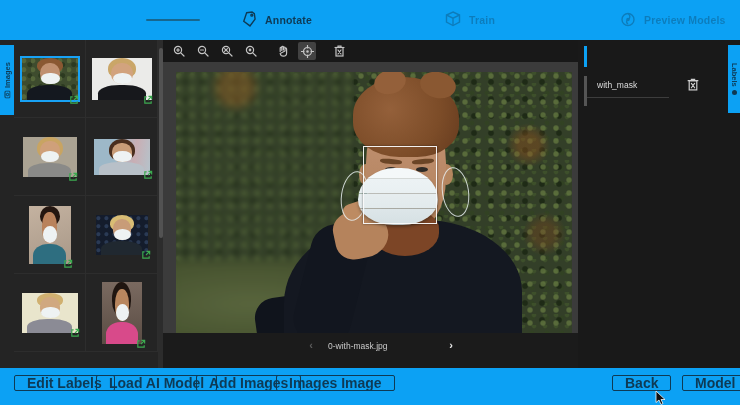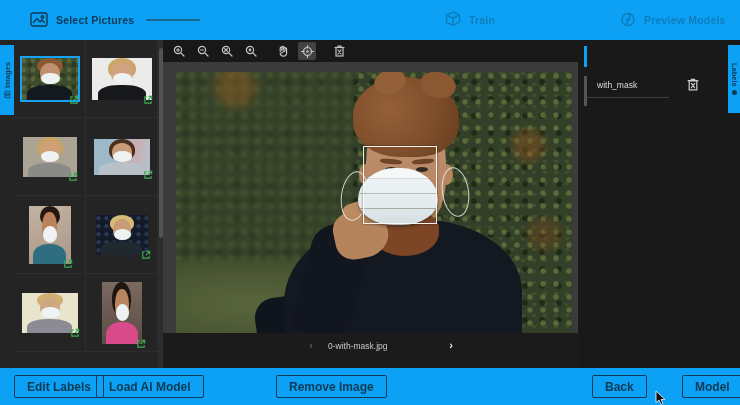--- a/index.html
+++ b/index.html
@@ -10,25 +10,25 @@
   .topbar{position:absolute;left:0;top:0;width:740px;height:40px;background:#0ca1f4;}
   .step{position:absolute;top:0;height:40px;display:flex;align-items:center;gap:8px;
     color:#0e3a55;font-size:10.5px;font-weight:700;letter-spacing:.2px;cursor:pointer;}
   .step svg{stroke:#0e3a55;fill:none;stroke-width:1.4;}
   .step[data-state="disabled"]{opacity:.35;cursor:default;}
   .step1{left:30px;} .step2{left:240px;} .step3{left:445px;} .step4{left:620px;}
   .connector{position:absolute;left:146px;top:19px;width:54px;height:2px;background:#17678f;border-radius:1px;}
 
   
   .footer{position:absolute;left:0;top:368px;width:740px;height:37px;background:#0ca1f4;}
-  .btn{position:absolute;top:7px;height:23px;border:1.5px solid #0e3a55;border-radius:2px;
+  .btn{position:absolute;top:7px;height:16px;border:1.5px solid #0e3a55;border-radius:2px;
     background:transparent;color:#0e3a55;font-family:"Liberation Sans",sans-serif;
-    font-size:12px;font-weight:700;padding:0 12px;display:flex;align-items:center;cursor:pointer;}
+    font-size:14px;font-weight:700;padding:0 12px;display:flex;align-items:center;cursor:pointer;}
   .b-edit{left:14px;} .b-load{left:96px;} .b-add{left:196px;} .b-remove{left:276px;}
-  .b-back{left:592px;text-align:center;} .b-next{left:682px;}
+  .b-back{left:612px;text-align:center;} .b-next{left:682px;}
 
   
   .sidebar{position:absolute;left:0;top:40px;width:163px;height:328px;background:#242424;}
   .side-tab{position:absolute;left:0;top:5px;width:14px;height:70px;background:#0ca1f4;
     writing-mode:vertical-rl;transform:rotate(180deg);display:flex;align-items:center;justify-content:center;
     gap:3px;color:#0e3a55;font-size:7.5px;font-weight:700;cursor:pointer;border-radius:0 0 0 0;}
   .side-tab svg{transform:rotate(90deg);}
   .thumb-grid{position:absolute;left:14px;top:0;width:144px;height:328px;display:grid;
     grid-template-columns:72px 72px;grid-auto-rows:78px;}
   .cell{position:relative;border-right:1px solid #2d2d2d;border-bottom:1px solid #2d2d2d;
@@ -168,29 +168,28 @@
     writing-mode:vertical-rl;display:flex;align-items:center;justify-content:center;gap:3px;
     color:#0e3a55;font-size:7.5px;font-weight:700;cursor:pointer;}
   .rtab .dot{width:5px;height:5px;border-radius:50%;background:#0e3a55;}
 
   .cursor{position:absolute;left:655px;top:390px;z-index:50;pointer-events:none;}
 </style>
 </head>
 <body>
 
 <div class="topbar">
-  <div class="step step1" data-state="enabled">
-    <span><svg width="18" height="15" viewBox="0 0 18 15">
-          <rect x="1" y="1" width="16" height="13" rx="2"></rect>
-          <circle cx="12.5" cy="5" r="1.3"></circle>
-          <path d="M3 11 L7 6.5 L10 10 L12 8 L15 11"></path>
+  <div class="connector"></div>
+  <div class="step step2" data-state="enabled">
+    <span><svg width="17" height="16" viewBox="0 0 17 16">
+          <path d="M7.5 1.5 L13 1.5 L15 3.5 L15 9 L9 15 L3.5 9.5 Z" transform="rotate(-8 9 8)"></path>
+          <circle cx="11.8" cy="4.2" r="0.9"></circle>
         </svg></span>
-    <span>Select Pictures</span>
-  </div>
-  <div class="connector"></div>
+    <span>Annotate</span>
+  </div>
   <div class="step step4" data-state="disabled">
     <span><svg width="16" height="16" viewBox="0 0 16 16">
           <circle cx="8" cy="8.5" r="6"></circle>
           <path d="M8 2.5 C10.5 4.5 10.5 7 8 8.5 C6 9.8 6.2 12 8 13"></path>
           <circle cx="8" cy="8.5" r="1.1"></circle>
         </svg></span>
     <span>Preview Models</span>
   </div>
   <div class="step step3" data-state="disabled">
     <span><svg width="16" height="16" viewBox="0 0 16 16">
@@ -433,20 +432,21 @@
 </div>
 
 <div class="rtab">
   <span>Labels</span>
   <span class="dot"></span>
 </div>
 
 <div class="footer">
   <button class="btn b-edit">Edit Labels</button>
   <button class="btn b-load">Load AI Model</button>
-  <button class="btn b-remove">Remove Image</button>
+  <button class="btn b-add">Add Images</button>
+  <button class="btn b-remove">Images Image</button>
   <button class="btn b-back">Back</button>
   <button class="btn b-next">Model</button>
 </div>
 
 <svg class="cursor" width="12" height="16" viewBox="0 0 12 16">
   <path d="M1 1 L1 12.5 L4 10 L6 14.5 L8 13.5 L6 9.5 L10 9.5 Z" fill="#111" stroke="#f5f5f5" stroke-width="0.8"></path>
 </svg>
 
 </body></html>

